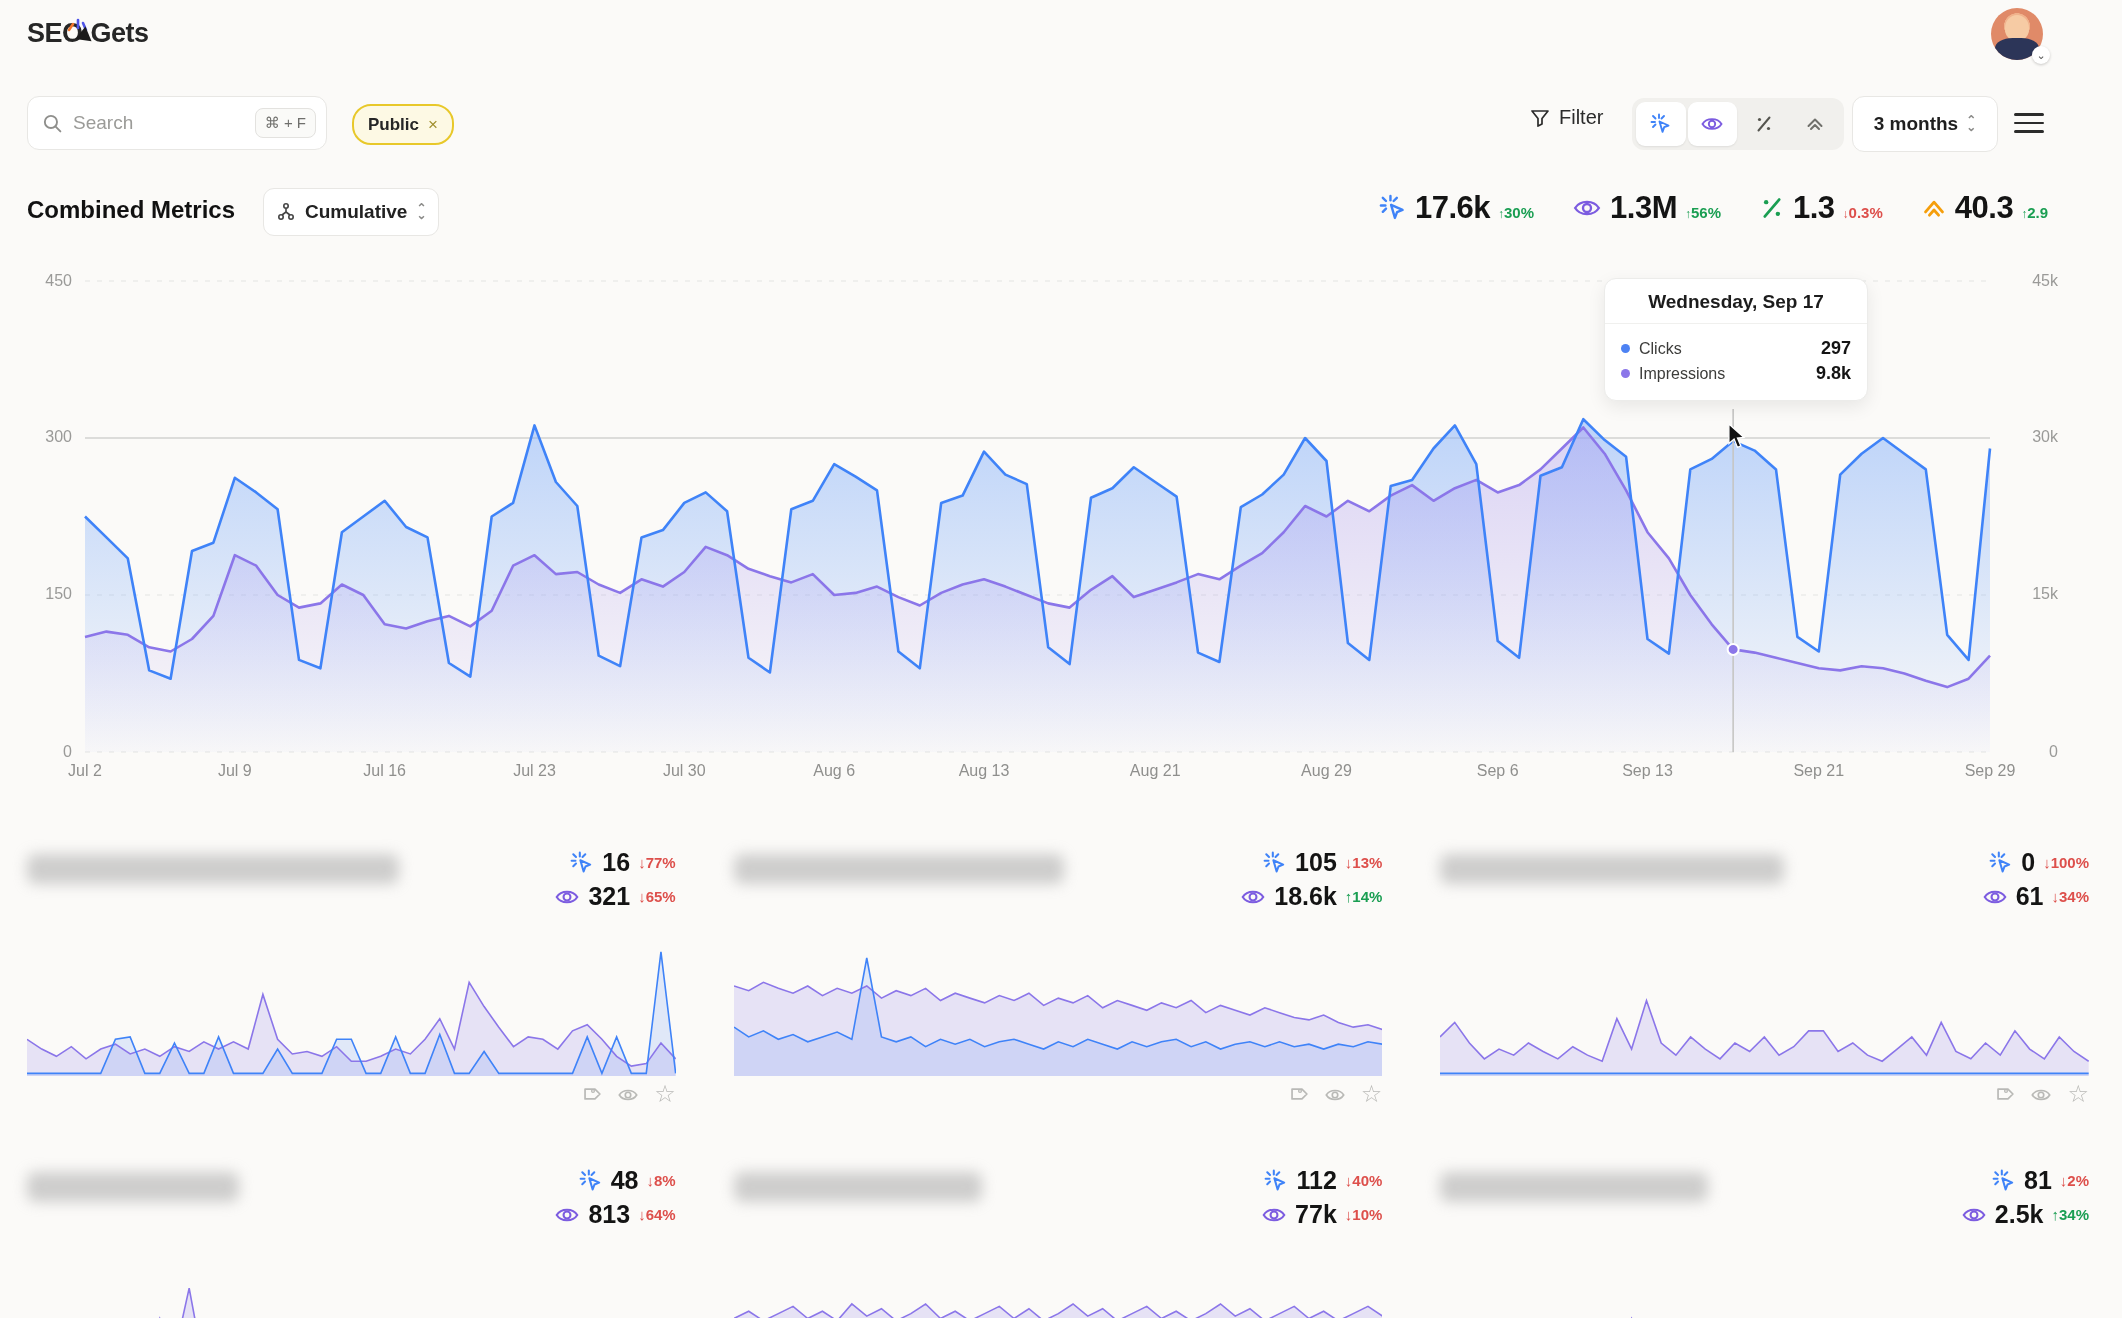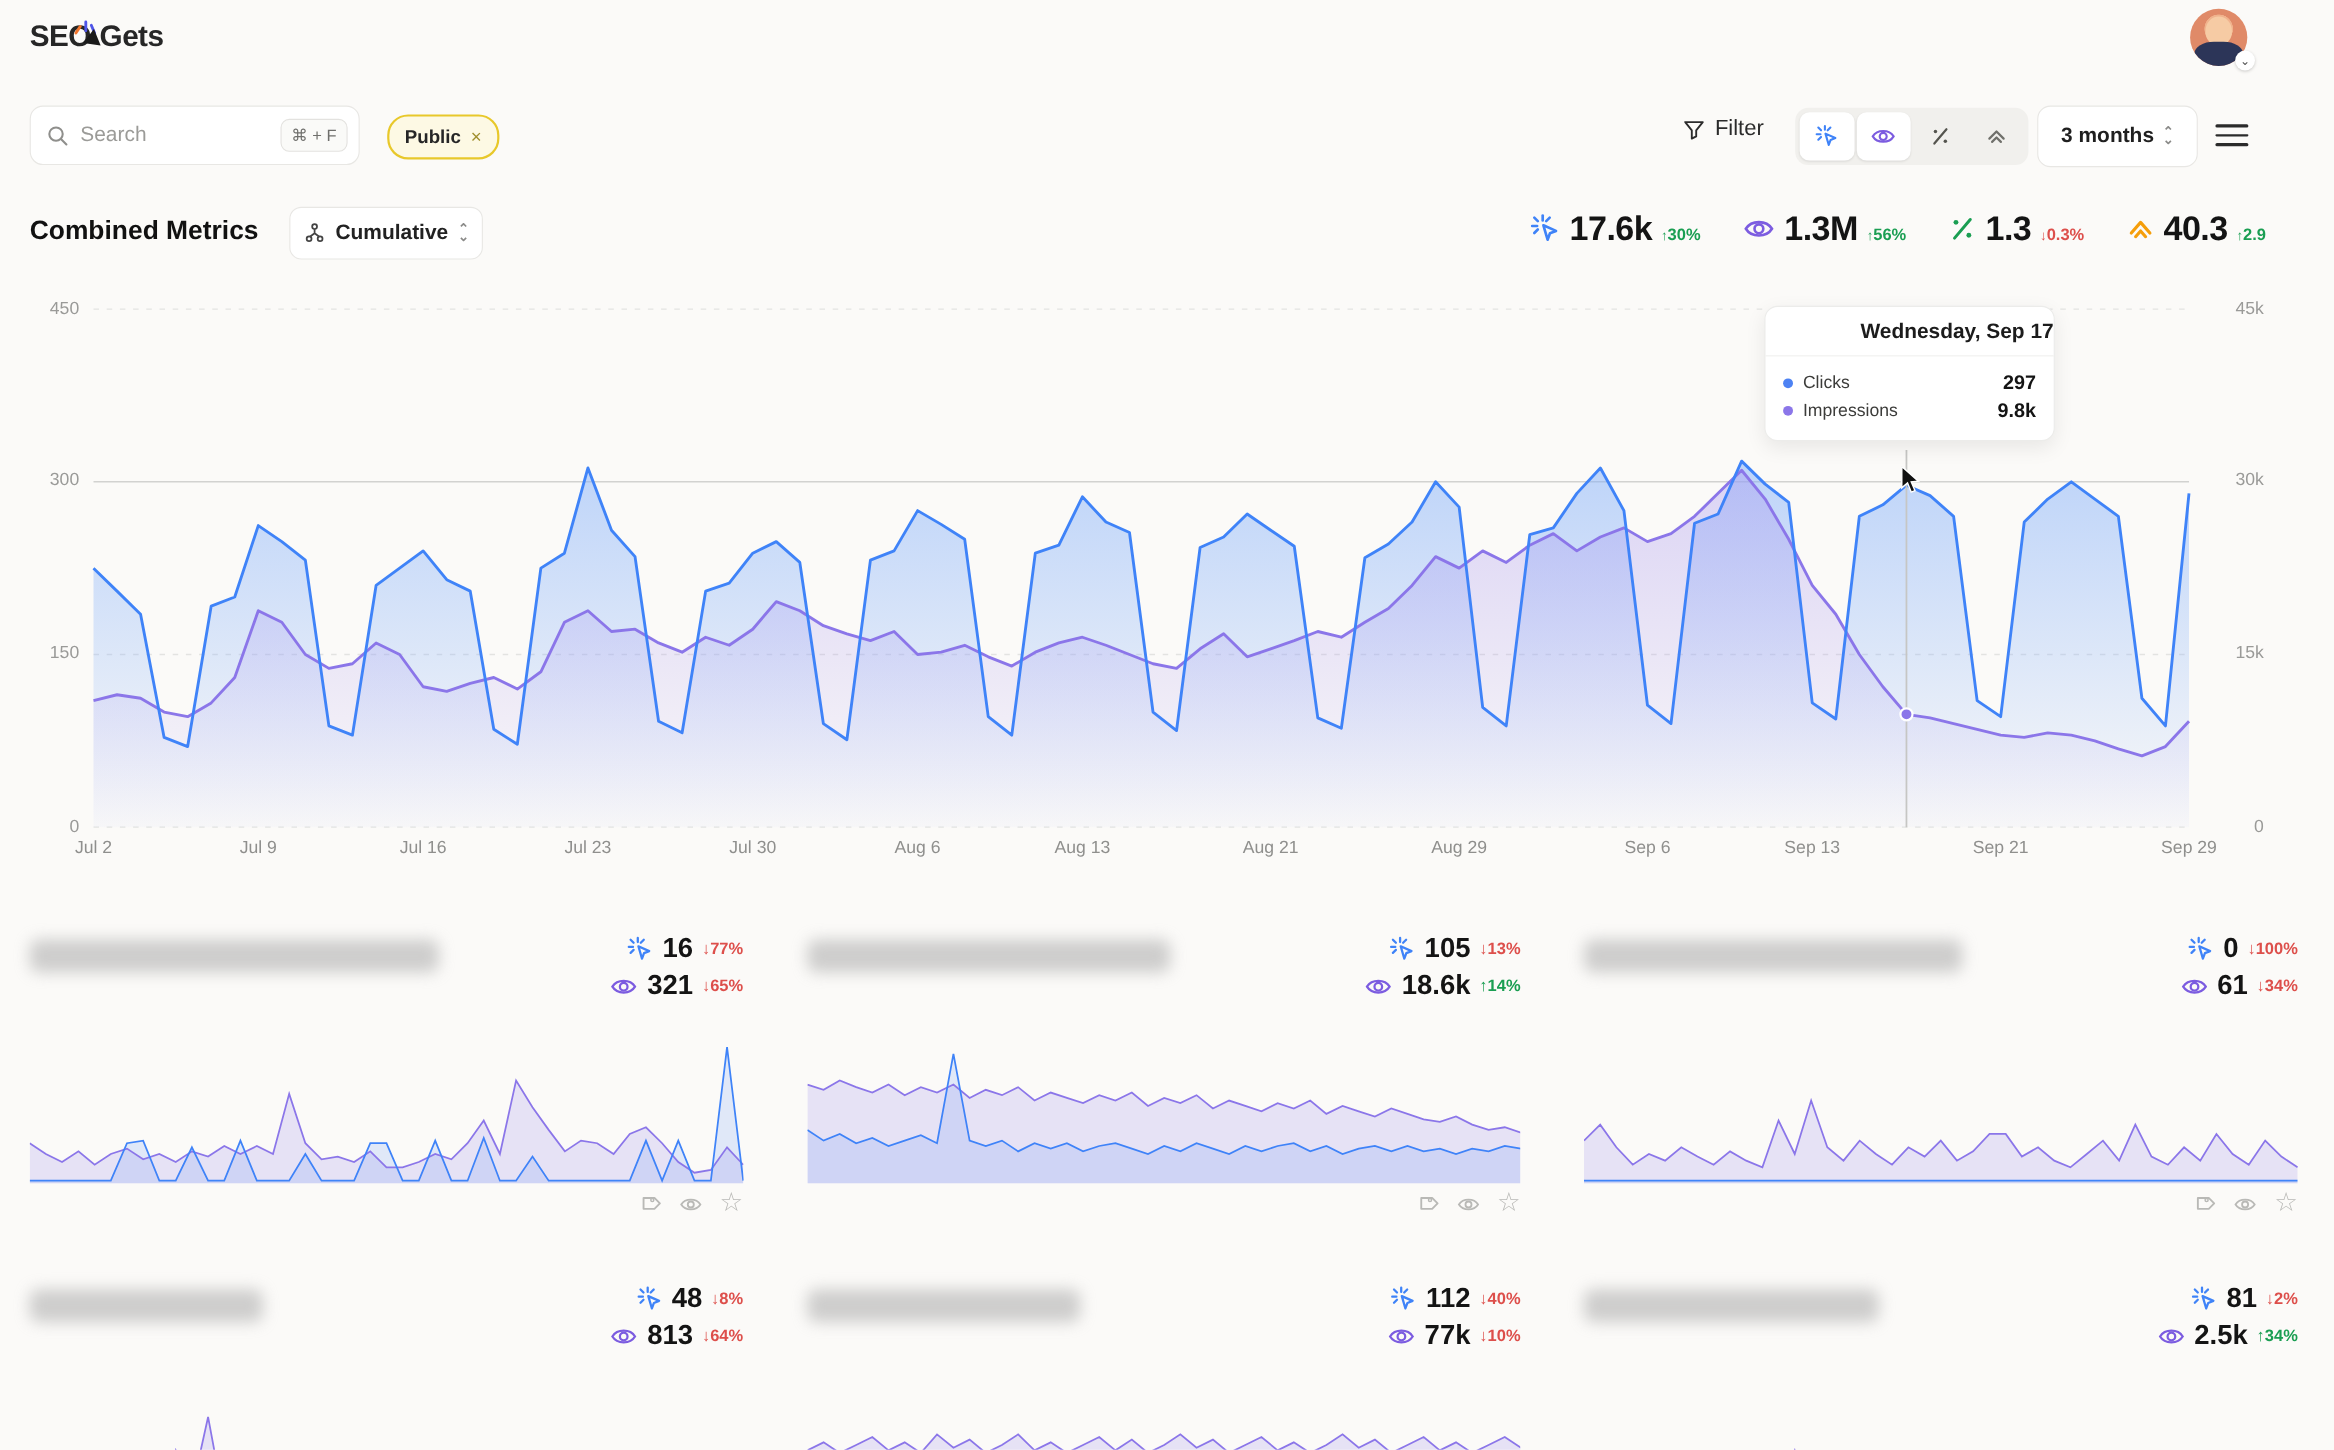--- a/index.html
+++ b/index.html
@@ -28,41 +28,41 @@
   .seg-item{flex:1;height:44px;border-radius:9px;display:flex;align-items:center;justify-content:center;}
   .seg-item.active{background:#fff;box-shadow:0 1px 2px rgba(0,0,0,.08);}
   .range-btn{position:absolute;left:1852px;top:96px;width:144px;height:54px;background:#fff;border:1px solid #e8e7e4;border-radius:12px;display:flex;align-items:center;justify-content:center;gap:8px;font-size:19px;font-weight:bold;color:#1f1f1f;}
   .updown{display:flex;flex-direction:column;line-height:7px;color:#8a8a88;font-size:12px;}
   .burger{position:absolute;left:2014px;top:108px;width:30px;height:30px;display:flex;flex-direction:column;justify-content:center;gap:6px;}
   .burger span{display:block;height:2.6px;background:#2b2b2b;border-radius:2px;}
 
   
   .cm-title{position:absolute;left:27px;top:196px;font-size:24px;font-weight:bold;color:#111;}
   .mode-btn{position:absolute;left:263px;top:188px;height:46px;background:#fff;border:1px solid #e8e7e4;border-radius:11px;display:flex;align-items:center;gap:9px;padding:0 12px;font-size:19px;font-weight:bold;color:#222;justify-content:space-between;}
-  .summary{position:absolute;right:62px;top:190px;display:flex;align-items:center;gap:38px;}
+  .summary{position:absolute;right:74px;top:190px;display:flex;align-items:center;gap:38px;}
   .sum-item{display:flex;align-items:baseline;gap:8px;}
   .sum-item .icon{align-self:center;display:flex;}
   .sum-val{font-size:31px;font-weight:bold;color:#141414;letter-spacing:-0.5px;}
   .chg{font-size:15px;font-weight:bold;}
   .chg .arr{font-size:12px;}
   .good{color:#1a9e52;}
   .bad{color:#dd4f4b;}
 
   
   .chart-area{position:absolute;left:85px;top:281px;width:1905px;height:471px;}
   .chart-area svg{position:absolute;inset:0;width:100%;height:100%;overflow:visible;}
   .ytick{position:absolute;font-size:16px;color:#9a9a98;}
   .ytick.left{left:20px;width:52px;text-align:right;}
   .ytick.right{left:1998px;width:60px;text-align:right;}
   .xticks{position:absolute;left:85px;top:762px;width:1905px;height:24px;}
   .xtick{position:absolute;transform:translateX(-50%);font-size:16px;color:#8f8f8d;white-space:nowrap;}
 
   
   .tooltip{position:absolute;left:1604px;top:278px;width:262px;background:#fff;border:1px solid #ececea;border-radius:12px;box-shadow:0 6px 18px rgba(0,0,0,.08);z-index:5;}
-  .tt-head{font-size:19px;font-weight:bold;color:#1c1c1c;text-align:right;padding:12px 0 10px;border-bottom:1px solid #f0f0ee;}
+  .tt-head{font-size:19px;font-weight:bold;color:#1c1c1c;text-align:center;padding:12px 0 10px;border-bottom:1px solid #f0f0ee;}
   .tt-rows{padding:10px 16px 12px;}
   .tt-row{display:flex;align-items:center;font-size:16px;color:#3c3c3a;margin:4px 0;}
   .dot{width:9px;height:9px;border-radius:50%;margin-right:9px;}
   .dot.blue{background:#4d82f3;}
   .dot.purple{background:#8b76e9;}
   .tt-row .v{margin-left:auto;font-weight:bold;font-size:18px;color:#141414;}
   .mouse-cursor{position:absolute;left:1727px;top:424px;z-index:6;}
 
   
   .cards{position:absolute;left:27px;top:848px;width:2062px;display:grid;grid-template-columns:1fr 1fr 1fr;column-gap:58px;row-gap:56px;}

